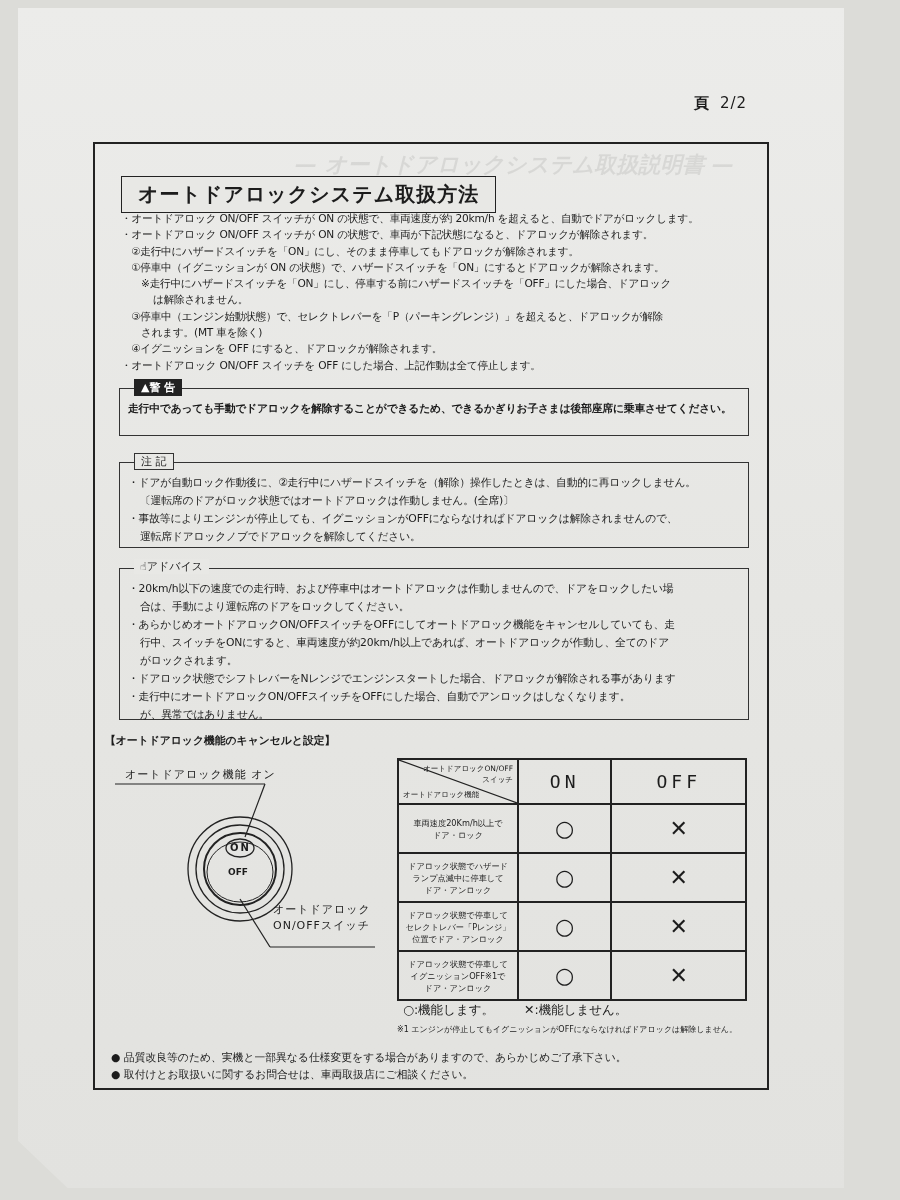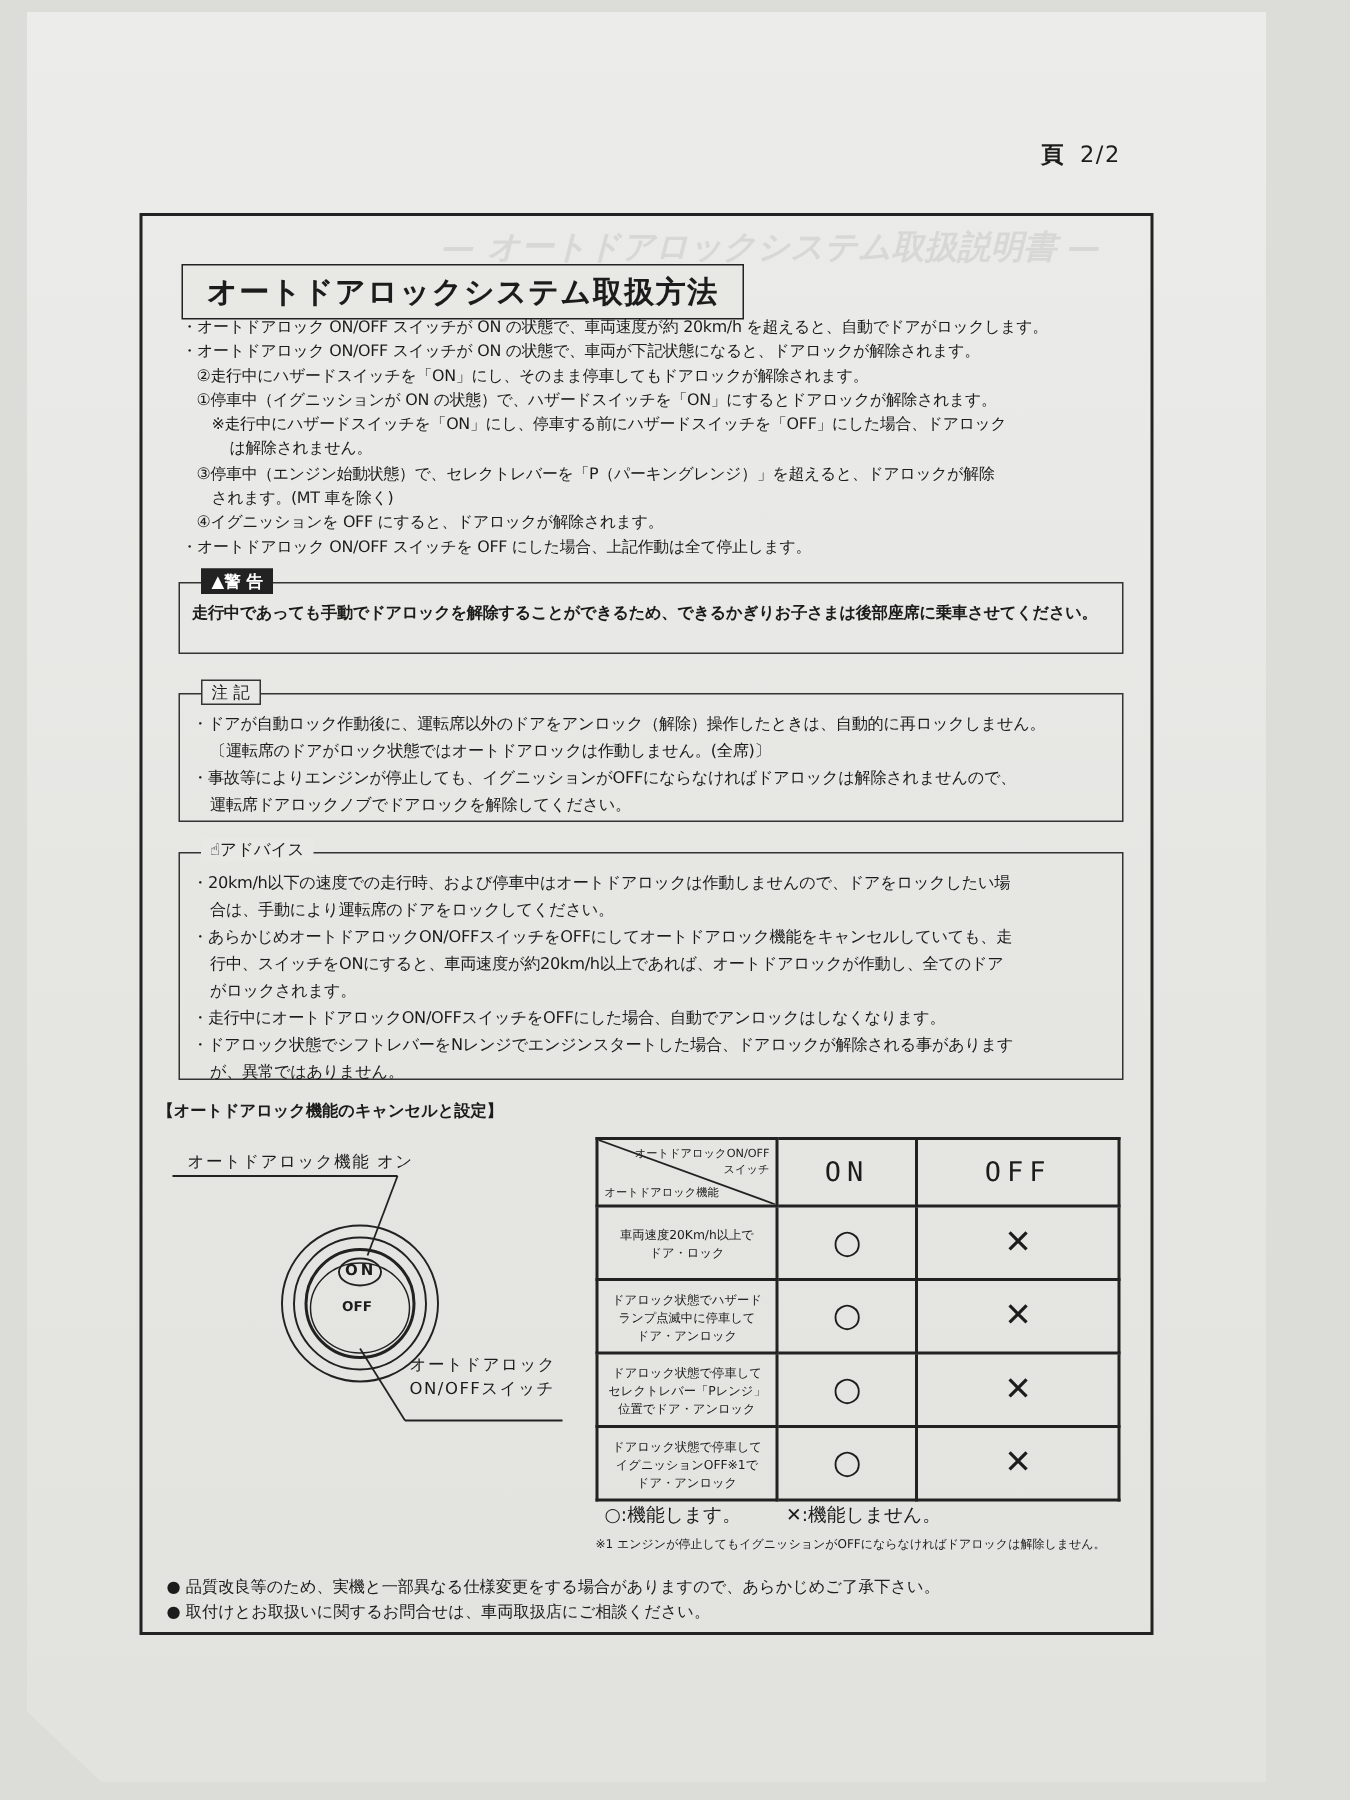--- a/index.html
+++ b/index.html
@@ -111,37 +111,37 @@
     </div>
 
     <div class="box" style="top:244px;height:48px;">
       <div class="box-tag warn">▲警 告</div>
       <div class="box-body" style="font-weight:bold;">走行中であっても手動でドアロックを解除することができるため、できるかぎりお子さまは後部座席に乗車させてください。</div>
     </div>
 
     <div class="box" style="top:318px;height:86px;">
       <div class="box-tag">注 記</div>
       <div class="box-body">
-        <p>・ドアが自動ロック作動後に、運転席以外のドアをアンロック（解除）操作したときは、自動的に再ロックしません。</p>
+        <p>・ドアが自動ロック作動後に、②走行中にハザードスイッチを（解除）操作したときは、自動的に再ロックしません。</p>
         <p class="cont">〔運転席のドアがロック状態ではオートドアロックは作動しません。(全席)〕</p>
         <p>・事故等によりエンジンが停止しても、イグニッションがOFFにならなければドアロックは解除されませんので、</p>
         <p class="cont">運転席ドアロックノブでドアロックを解除してください。</p>
       </div>
     </div>
 
     <div class="box" style="top:424px;height:152px;">
       <div class="box-tag" style="border:none;">☝アドバイス</div>
       <div class="box-body">
         <p>・20km/h以下の速度での走行時、および停車中はオートドアロックは作動しませんので、ドアをロックしたい場</p>
         <p class="cont">合は、手動により運転席のドアをロックしてください。</p>
         <p>・あらかじめオートドアロックON/OFFスイッチをOFFにしてオートドアロック機能をキャンセルしていても、走</p>
         <p class="cont">行中、スイッチをONにすると、車両速度が約20km/h以上であれば、オートドアロックが作動し、全てのドア</p>
         <p class="cont">がロックされます。</p>
+        <p>・ドアロック状態でシフトレバーをNレンジでエンジンスタートした場合、ドアロックが解除される事があります</p>
         <p>・走行中にオートドアロックON/OFFスイッチをOFFにした場合、自動でアンロックはしなくなります。</p>
-        <p>・ドアロック状態でシフトレバーをNレンジでエンジンスタートした場合、ドアロックが解除される事があります</p>
         <p class="cont">が、異常ではありません。</p>
       </div>
     </div>
 
     <div class="sec-head">【オートドアロック機能のキャンセルと設定】</div>
 
     <div class="diagram">
       <div class="diag-label1">オートドアロック機能 オン</div>
       <svg width="280" height="230" style="position:absolute;left:0;top:0;">
         <line x1="10" y1="25" x2="160" y2="25" stroke="#222" stroke-width="1.2"></line>

